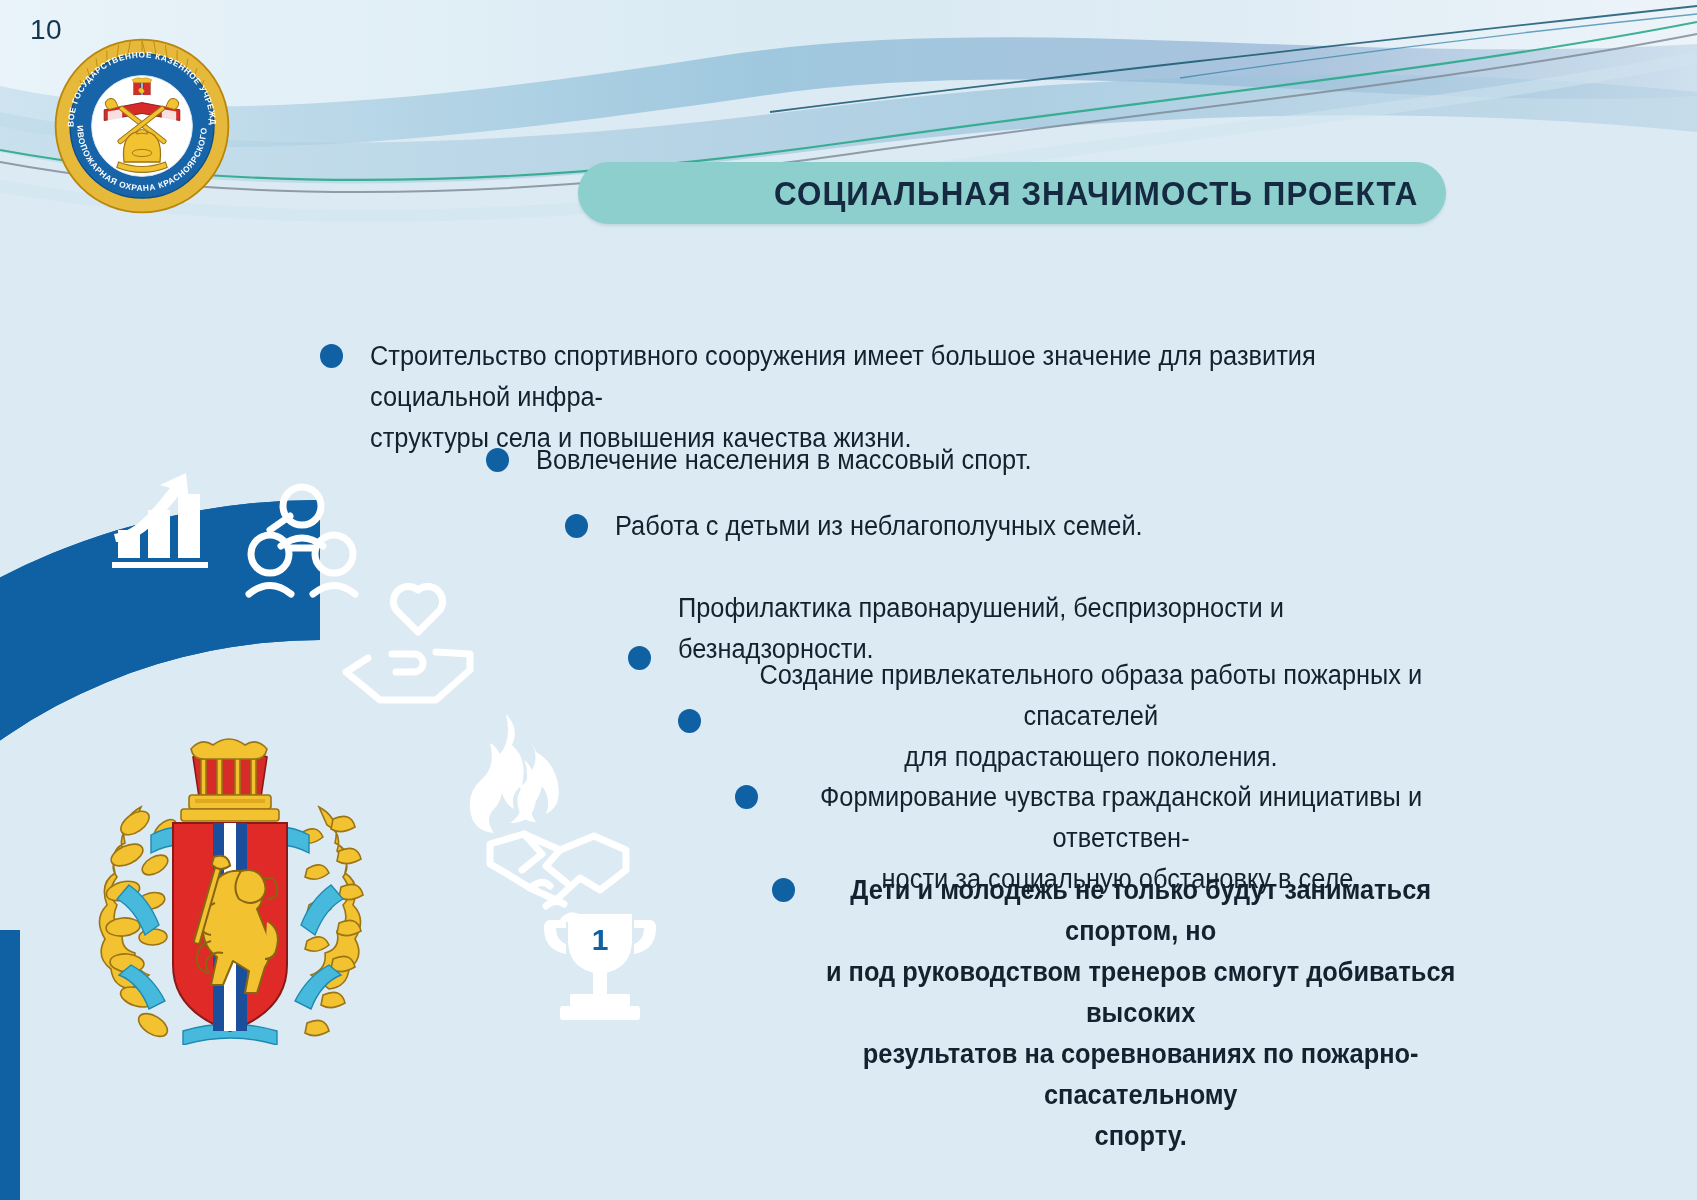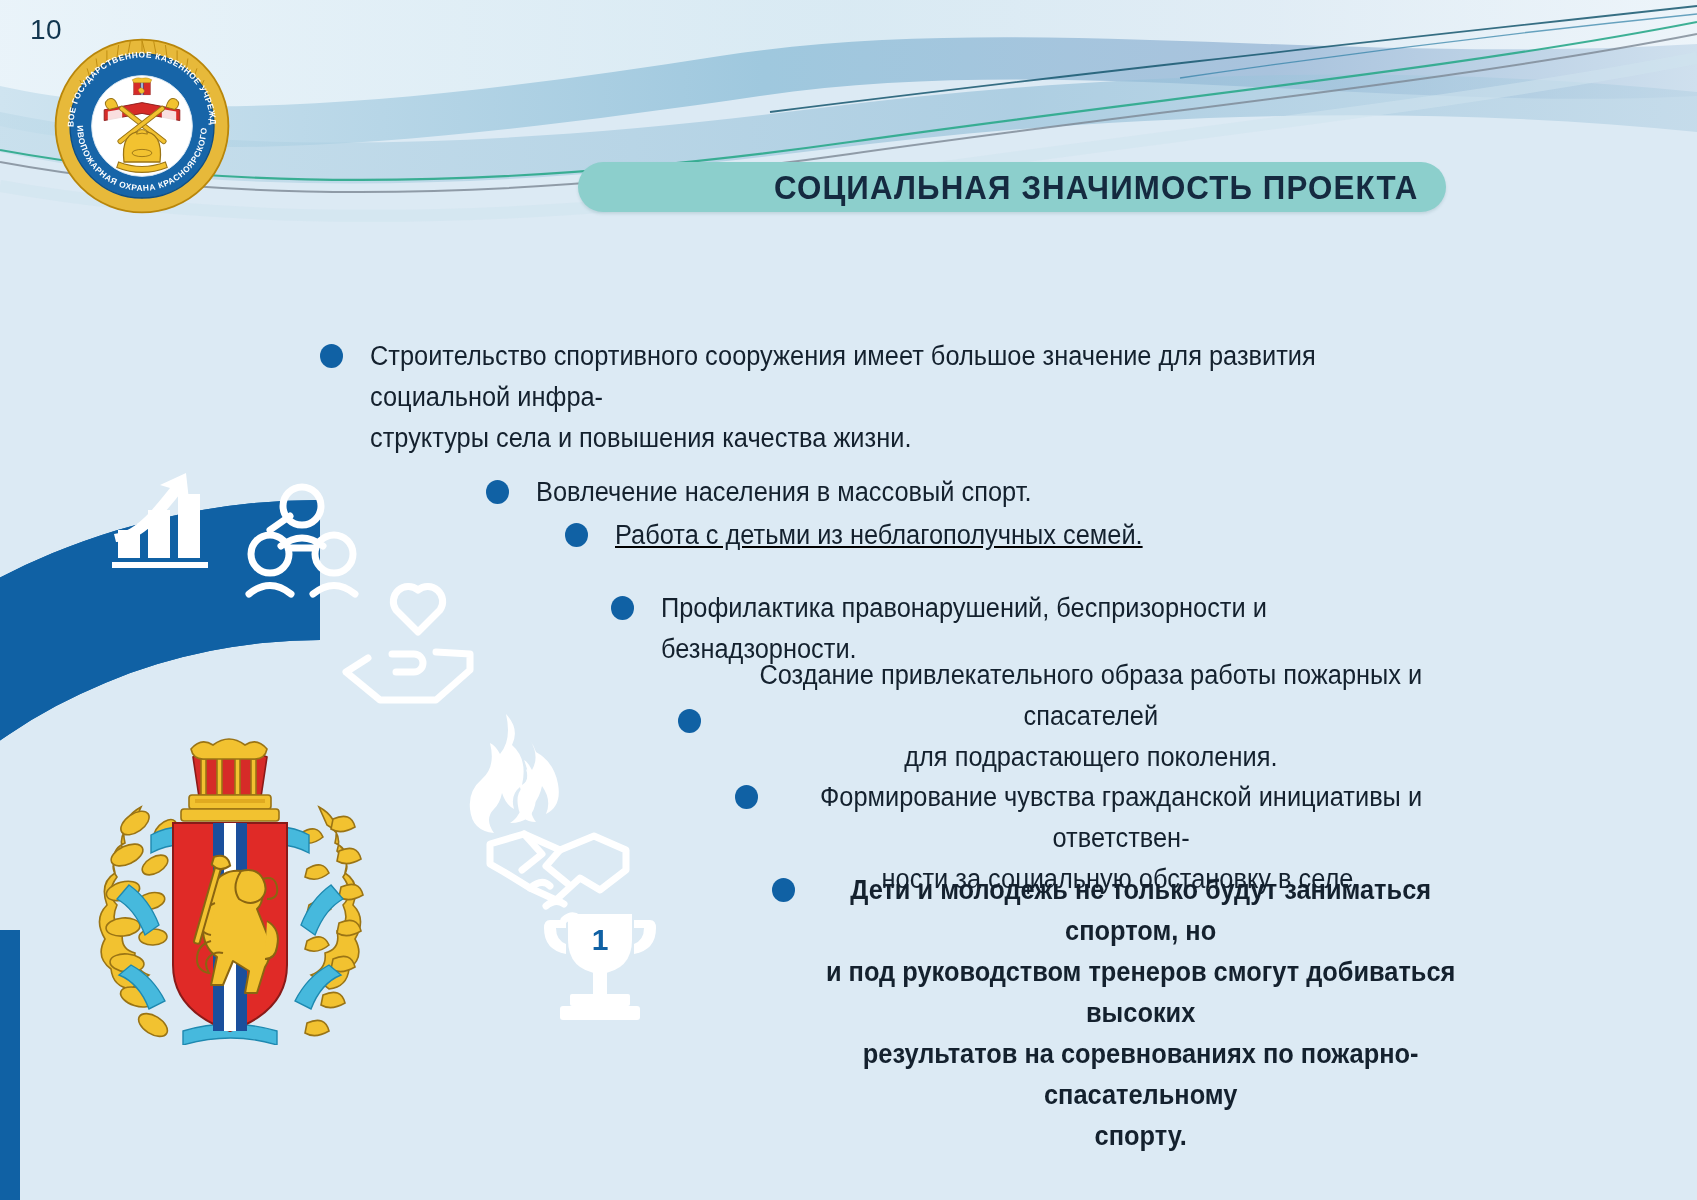--- a/index.html
+++ b/index.html
@@ -48,21 +48,21 @@
     width: 180px;
     height: 180px;
   }
 
   
   .title-banner {
     position: absolute;
     left: 578px;
     top: 162px;
     width: 868px;
-    height: 50px;
+    height: 62px;
     background: #8ccfcc;
     border-radius: 31px;
     box-shadow: 0 2px 3px rgba(70,120,130,0.18);
     display: flex;
     align-items: center;
     justify-content: flex-end;
     box-sizing: border-box;
     padding-right: 28px;
   }
   .title-text {
@@ -393,31 +393,31 @@
   </svg>
 
   <div class="bullets">
 
     <div class="bullet-row" style="left:0px; top:6px; width:1180px;">
       <div class="bullet-dot"></div>
       <div class="bullet-text" style="text-indent:0; padding-left:0;">Строительство спортивного сооружения имеет большое значение для развития социальной инфра-
 структуры села и повышения качества жизни.</div>
     </div>
 
-    <div class="bullet-row" style="left:166px; top:110px;margin-top:32px;">
+    <div class="bullet-row" style="left:166px; top:110px;">
       <div class="bullet-dot"></div>
       <div class="bullet-text">Вовлечение населения в массовый спорт.</div>
     </div>
 
-    <div class="bullet-row" style="left:245px; top:185px;text-decoration:underline;">
+    <div class="bullet-row" style="left:245px; top:176px;">
       <div class="bullet-dot"></div>
       <div class="bullet-text">Работа с детьми из неблагополучных семей.</div>
     </div>
 
-    <div class="bullet-row" style="left:291px; top:258px;">
+    <div class="bullet-row" style="left:308px; top:258px;align-items:flex-end;">
       <div class="bullet-dot"></div>
       <div class="bullet-text">Профилактика правонарушений, беспризорности и безнадзорности.</div>
     </div>
 
     <div class="bullet-row" style="left:358px; top:325px;align-items:center;">
       <div class="bullet-dot"></div>
       <div class="bullet-text" style="text-align:center;">Создание привлекательного образа работы пожарных и спасателей
 для подрастающего поколения.</div>
     </div>
 

